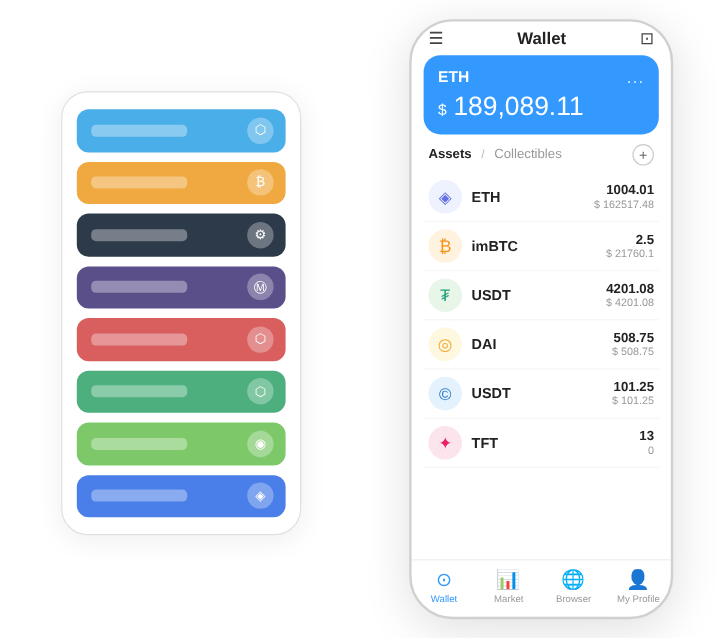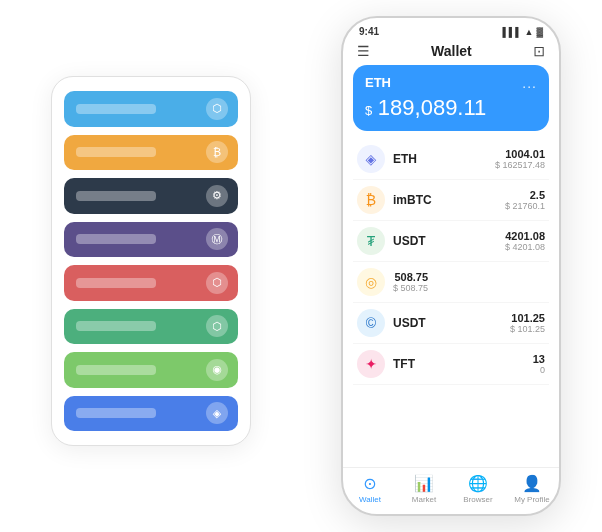--- a/index.html
+++ b/index.html
@@ -359,45 +359,45 @@
       <div class="card-row-icon">◉</div>
     </div>
     <div class="card-row row-royalblue">
       <div class="card-row-label"></div>
       <div class="card-row-icon">◈</div>
     </div>
   </div>
 
   <div class="phone-frame">
 
-    <div class="phone-notch-area">
-      <span class="status-time">9:41</span>
-      <div class="status-icons">
-        <span>▌▌▌</span>
-        <span>▲</span>
-        <span>▓</span>
-      </div>
-    </div>
 
     <div class="phone-header">
       <span class="header-menu-icon">☰</span>
       <span class="header-title">Wallet</span>
       <span class="header-expand-icon">⊡</span>
     </div>
 
     <div class="eth-card">
       <div class="eth-card-top">
         <span class="eth-label">ETH</span>
         <span class="eth-more">...</span>
       </div>
       <div class="eth-balance">
         <span class="eth-dollar">$ </span><span>189,089.11</span>
       </div>
     </div>
 
+    <div class="assets-header">
+      <div class="assets-tabs">
+        <span class="assets-tab-active">Assets</span>
+        <span class="assets-sep">/</span>
+        <span class="assets-tab-inactive">Collectibles</span>
+      </div>
+      <div class="assets-add">+</div>
+    </div>
 
     <div class="asset-list">
     <div class="asset-item">
       <div class="asset-icon icon-eth">◈</div>
       <span class="asset-name">ETH</span>
       <div class="asset-amounts">
         <div class="asset-amount">1004.01</div>
         <div class="asset-usd">$ 162517.48</div>
       </div>
     </div>
@@ -412,20 +412,21 @@
         <div class="asset-item">
       <div class="asset-icon icon-usdt">₮</div>
       <span class="asset-name">USDT</span>
       <div class="asset-amounts">
         <div class="asset-amount">4201.08</div>
         <div class="asset-usd">$ 4201.08</div>
       </div>
     </div>
         <div class="asset-item">
       <div class="asset-icon icon-dai">◎</div>
+      <span class="asset-name">DAI</span>
       <div class="asset-amounts">
         <div class="asset-amount">508.75</div>
         <div class="asset-usd">$ 508.75</div>
       </div>
     </div>
         <div class="asset-item">
       <div class="asset-icon icon-usdc">©</div>
       <span class="asset-name">USDT</span>
       <div class="asset-amounts">
         <div class="asset-amount">101.25</div>

